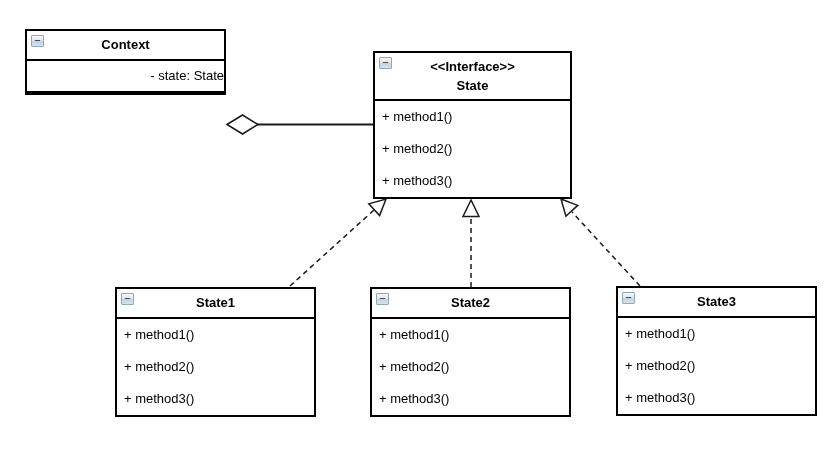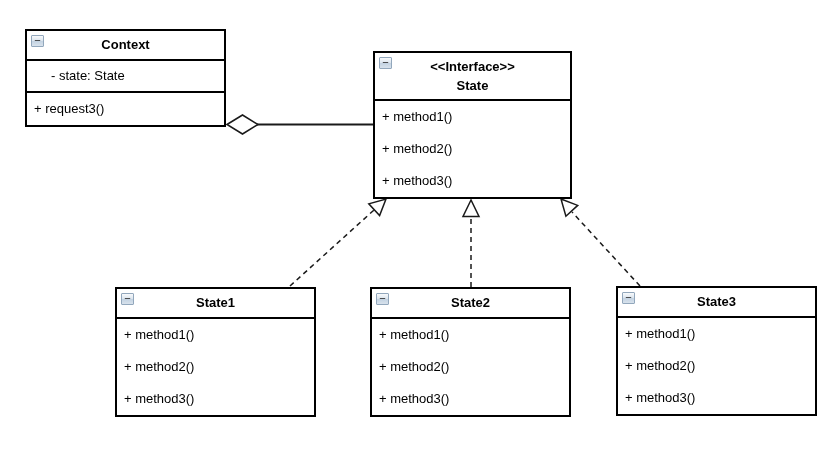--- a/index.html
+++ b/index.html
@@ -56,22 +56,22 @@
     text-align: center;
     color: #1c1c1c;
     cursor: pointer;
   }
   .attr-row {
     height: 30px;
     line-height: 30px;
     border-bottom: 2px solid #000000;
     font-size: 13px;
     color: #000000;
-    padding-left: 24px;
-    text-align: left;
+    padding-left: 3px;
+    text-align: right;
   }
   .method-row {
     height: 32px;
     line-height: 32px;
     font-size: 13px;
     color: #000000;
     padding-left: 7px;
     text-align: left;
   }
   
@@ -108,21 +108,20 @@
       <polygon points="561,199 577.7,205.4 565.9,216.2" fill="#ffffff" stroke="#1a1a1a" stroke-width="1.5"></polygon>
     </g>
   </svg>
 
   <div class="uml-box" id="box-context">
     <div class="box-title single">
       <span class="collapse-icon">−</span>
       <span>Context</span>
     </div>
     <div class="attr-row">- state: State</div>
-    <div class="method-row">+ request3()</div>
   </div>
 
   <div class="uml-box" id="box-state-interface">
     <div class="box-title iface">
       <span class="collapse-icon">−</span>
       <div>&lt;&lt;Interface&gt;&gt;</div>
       <div>State</div>
     </div>
     <div class="method-row">+ method1()</div>
     <div class="method-row">+ method2()</div>

